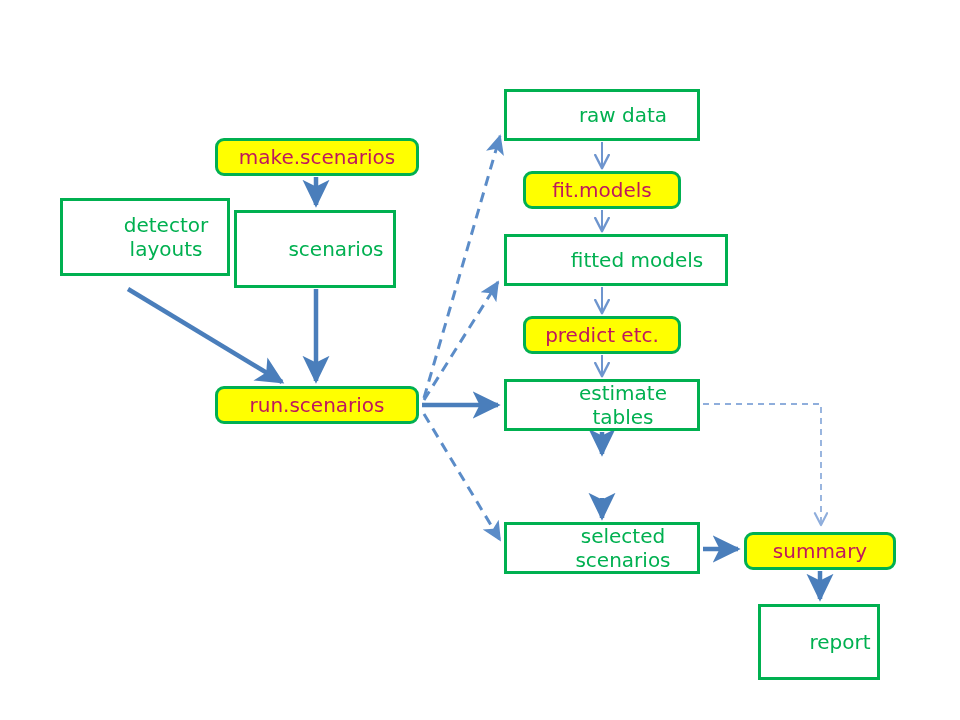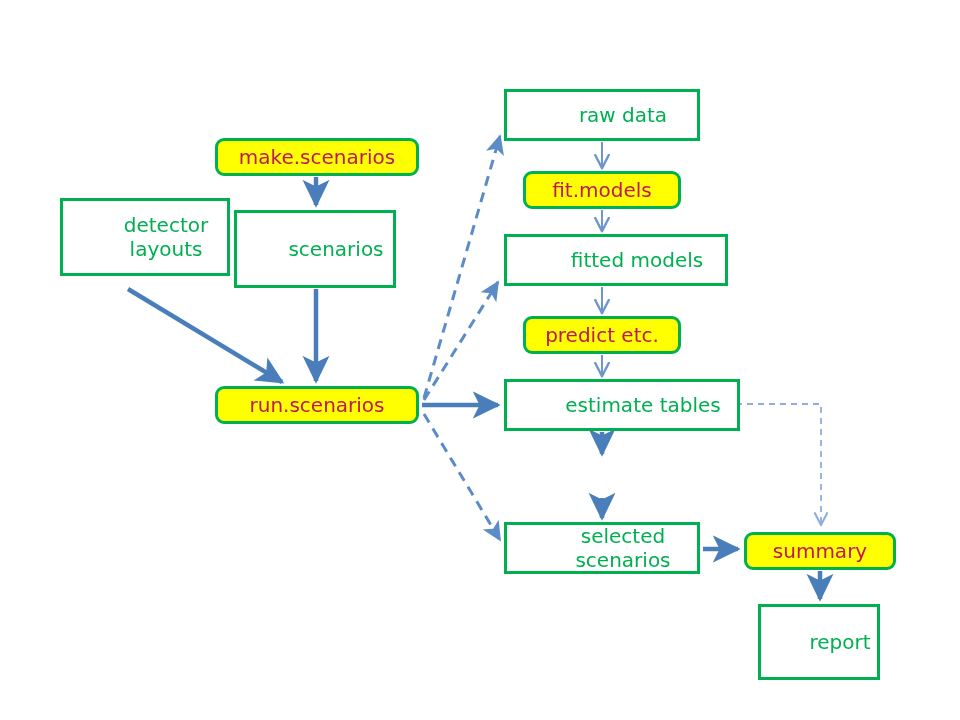--- a/index.html
+++ b/index.html
@@ -132,21 +132,21 @@
   </div>
 
   <div class="node data-node" style="left:504px; top:234px; width:224px; height:52px;">
     <span>fitted models</span>
   </div>
 
   <div class="node func-node" style="left:523px; top:316px; width:158px; height:38px;">
     <span>predict etc.</span>
   </div>
 
-  <div class="node data-node" style="left:504px; top:379px; width:236px; height:52px;">
+  <div class="node data-node" style="left:504px; top:379px; width:196px; height:52px;">
     <span>estimate tables</span>
   </div>
 
 
   <div class="node data-node" style="left:504px; top:522px; width:196px; height:52px;">
     <span>selected scenarios</span>
   </div>
 
   <div class="node func-node" style="left:744px; top:532px; width:152px; height:38px;">
     <span>summary</span>

